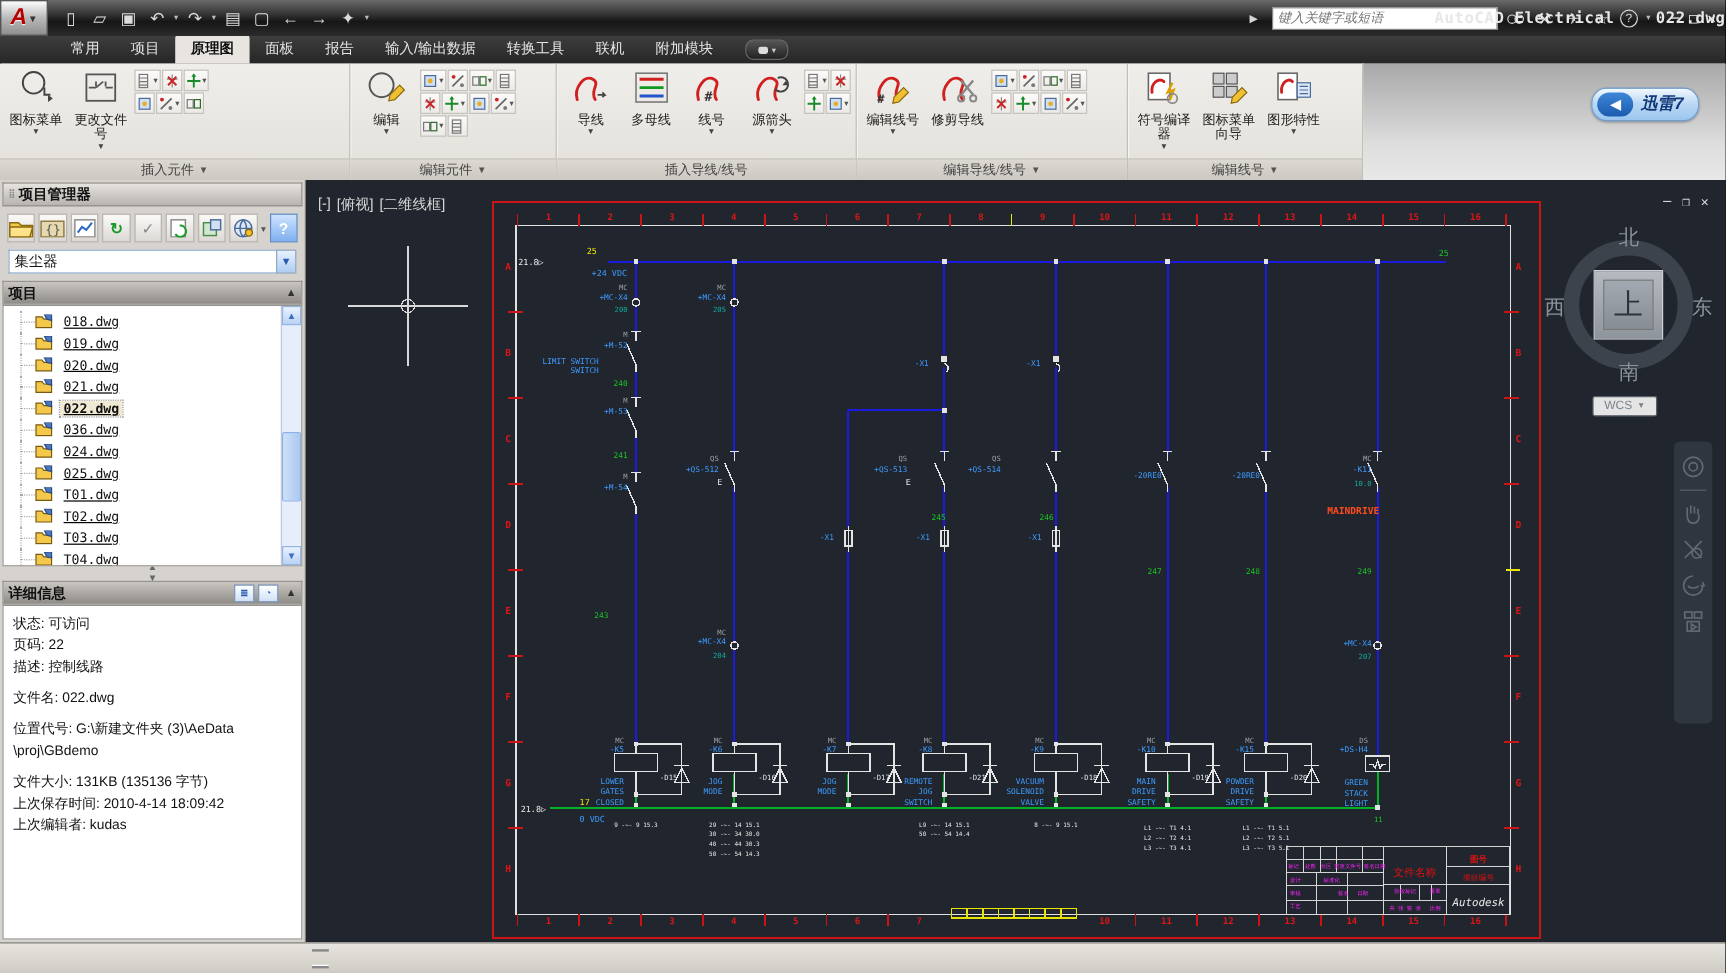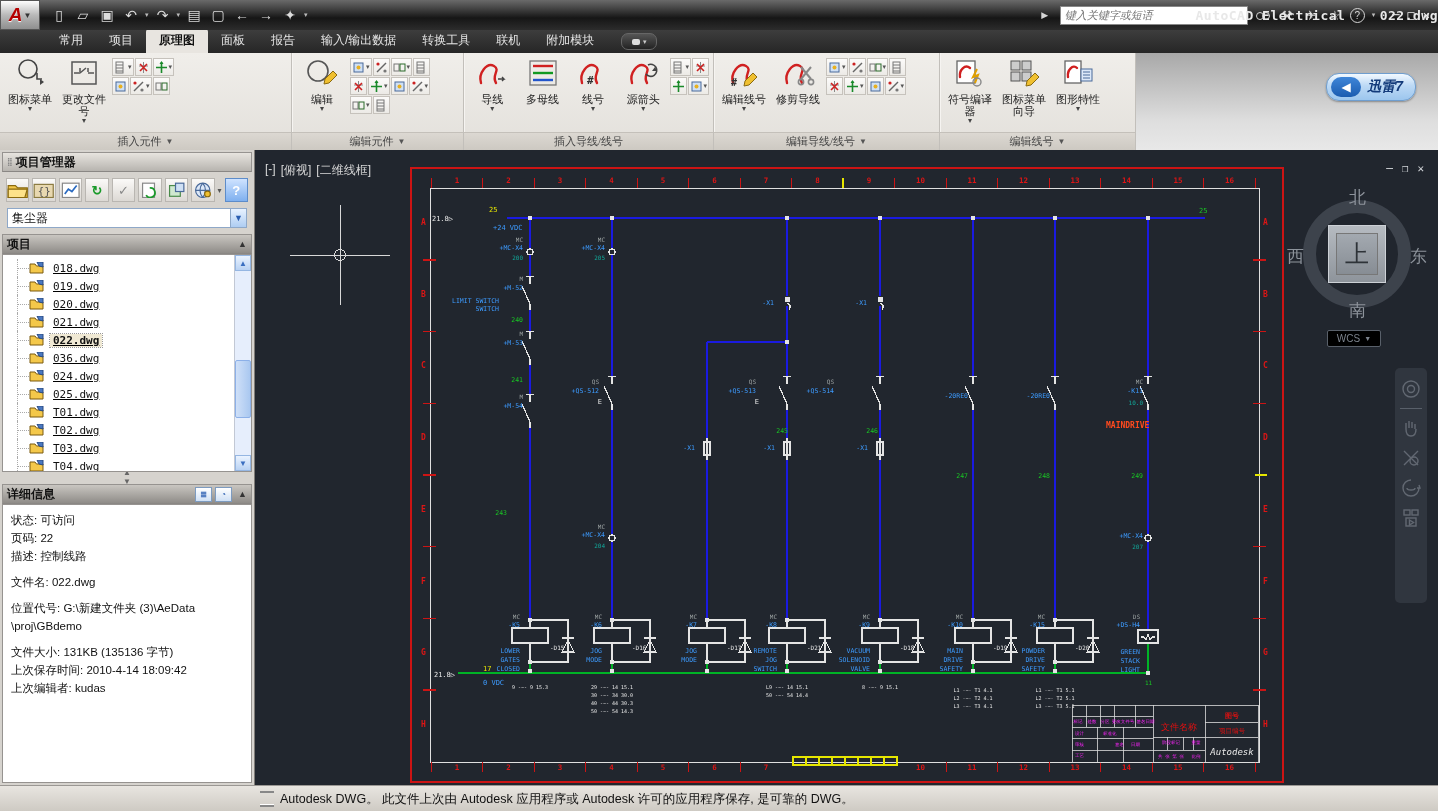--- a/index.html
+++ b/index.html
@@ -102,21 +102,21 @@
   #schsvg{position:absolute;left:0;top:0;width:1183px;height:635px;}
   text{font-family:"DejaVu Sans Mono",monospace;}
   
   #vcube{position:absolute;left:1026px;top:28px;width:152px;height:152px;z-index:4;}
   #vc-ring{position:absolute;left:22px;top:22px;width:108px;height:108px;border-radius:50%;border:13px solid #3d434c;box-sizing:border-box;}
   .vc-lab{position:absolute;color:#8d939b;font-size:17px;}
   #vc-face{position:absolute;left:47px;top:47px;width:58px;height:58px;background:linear-gradient(180deg,#b6bbc1,#8e949b);
     border:1px solid #cdd1d6;box-sizing:border-box;display:flex;align-items:center;justify-content:center;}
   #vc-face .inner{width:40px;height:40px;background:linear-gradient(180deg,#a3a9b0,#878d94);border:1px solid #777;
     display:flex;align-items:center;justify-content:center;font-size:24px;color:#2e3338;}
-  #wcsbtn{position:absolute;left:1072px;top:180px;width:52px;height:15px;background:#000000;border:1px solid #59606a;
+  #wcsbtn{position:absolute;left:1072px;top:180px;width:52px;height:15px;background:#e5e5e5;border:1px solid #59606a;
     border-radius:2px;color:#7c838d;font-size:10px;display:flex;align-items:center;justify-content:center;gap:4px;z-index:4;}
   #wcsbtn .c{font-size:7px;}
   
   #navbar{position:absolute;left:1140px;top:218px;width:32px;height:225px;background:rgba(64,70,80,.5);
     border-radius:5px;z-index:4;display:flex;flex-direction:column;align-items:center;padding-top:10px;gap:8px;}
   #navbar svg{width:22px;height:22px;opacity:.55;}
   #navbar .sep{width:22px;border-top:1px solid #59606a;}
   
   #statusbar{height:26px;background:linear-gradient(180deg,#e8e5e0,#cdc9c2);border-top:1px solid #9b9894;
     display:flex;align-items:center;font-size:12.5px;color:#111;}
@@ -1202,14 +1202,13 @@
           <rect x="12" y="3" width="6" height="5"></rect>
           <rect x="6" y="11" width="10" height="8"></rect>
           <path d="M9.5 13 l4 2.5 -4 2.5 z"></path>
         </svg>
     </div>
   </div>
 </div>
 
 <div id="statusbar">
   <div id="sb-grip"></div>
-  <span>Autodesk DWG。  此文件上次由 Autodesk 应用程序或 Autodesk 许可的应用程序保存, 是可靠的 DWG。</span>
 </div>
 
 </body></html>

